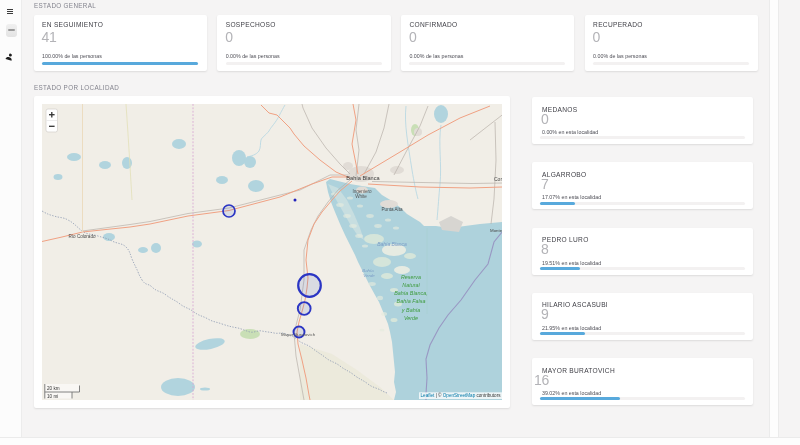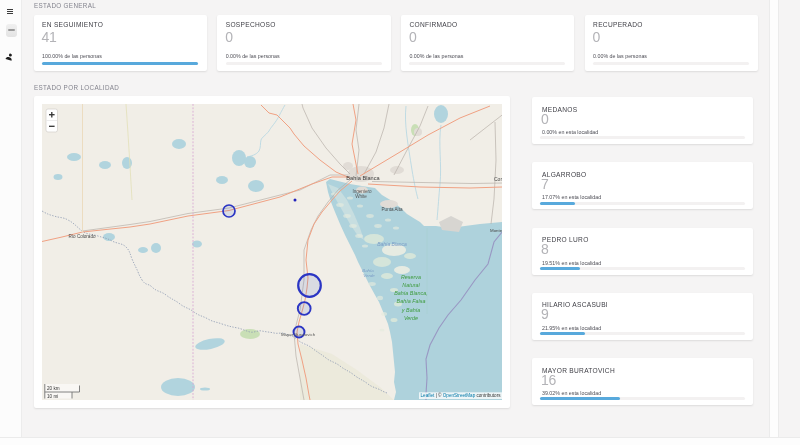--- a/index.html
+++ b/index.html
@@ -263,21 +263,21 @@
 <div class="card" style="left:532px;top:292.8px;width:220.5px;height:47px;">
   <div class="ctitle" style="left:10px;top:9.5px;">HILARIO ASCASUBI</div>
   <div class="cnum" style="left:9px;top:14.5px;">9</div>
   <div class="cpct" style="left:10px;top:33px;">21.95% en esta localidad</div>
   <div class="track" style="left:8px;top:39.3px;width:204.5px;">
       <div class="fill" style="width:21.95%"></div>
     </div>
 </div>
 <div class="card" style="left:532px;top:358px;width:220.5px;height:47px;">
   <div class="ctitle" style="left:10px;top:9.5px;">MAYOR BURATOVICH</div>
-  <div class="cnum" style="left:9px;top:14.5px;">16</div>
+  <div class="cnum" style="left:2px;top:14.5px;">16</div>
   <div class="cpct" style="left:10px;top:33px;">39.02% en esta localidad</div>
   <div class="track" style="left:8px;top:39.3px;width:204.5px;">
       <div class="fill" style="width:39.02%"></div>
     </div>
 </div>
 
 <div class="abs" id="vscroll"></div>
 <div class="abs" id="hscroll"></div>
 
 </body></html>

